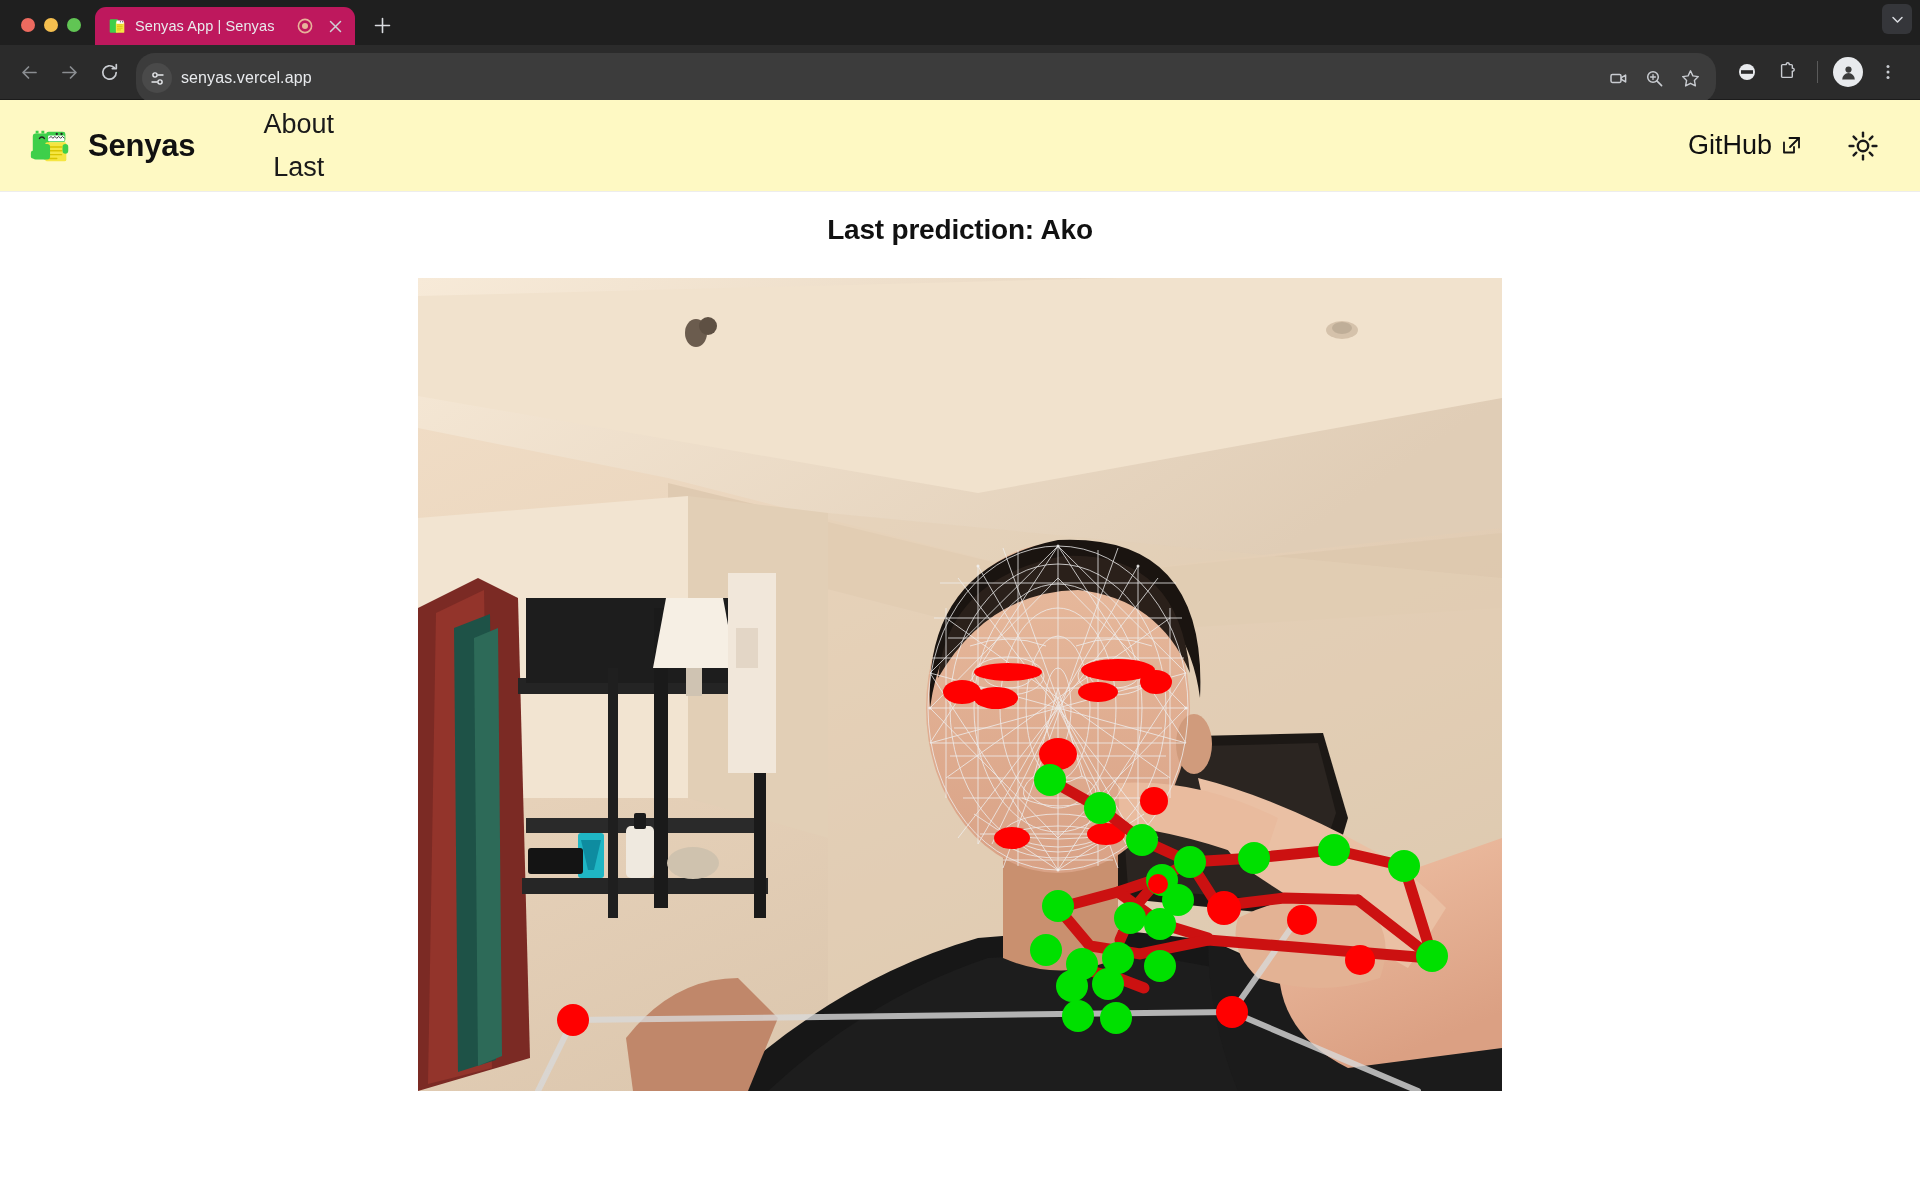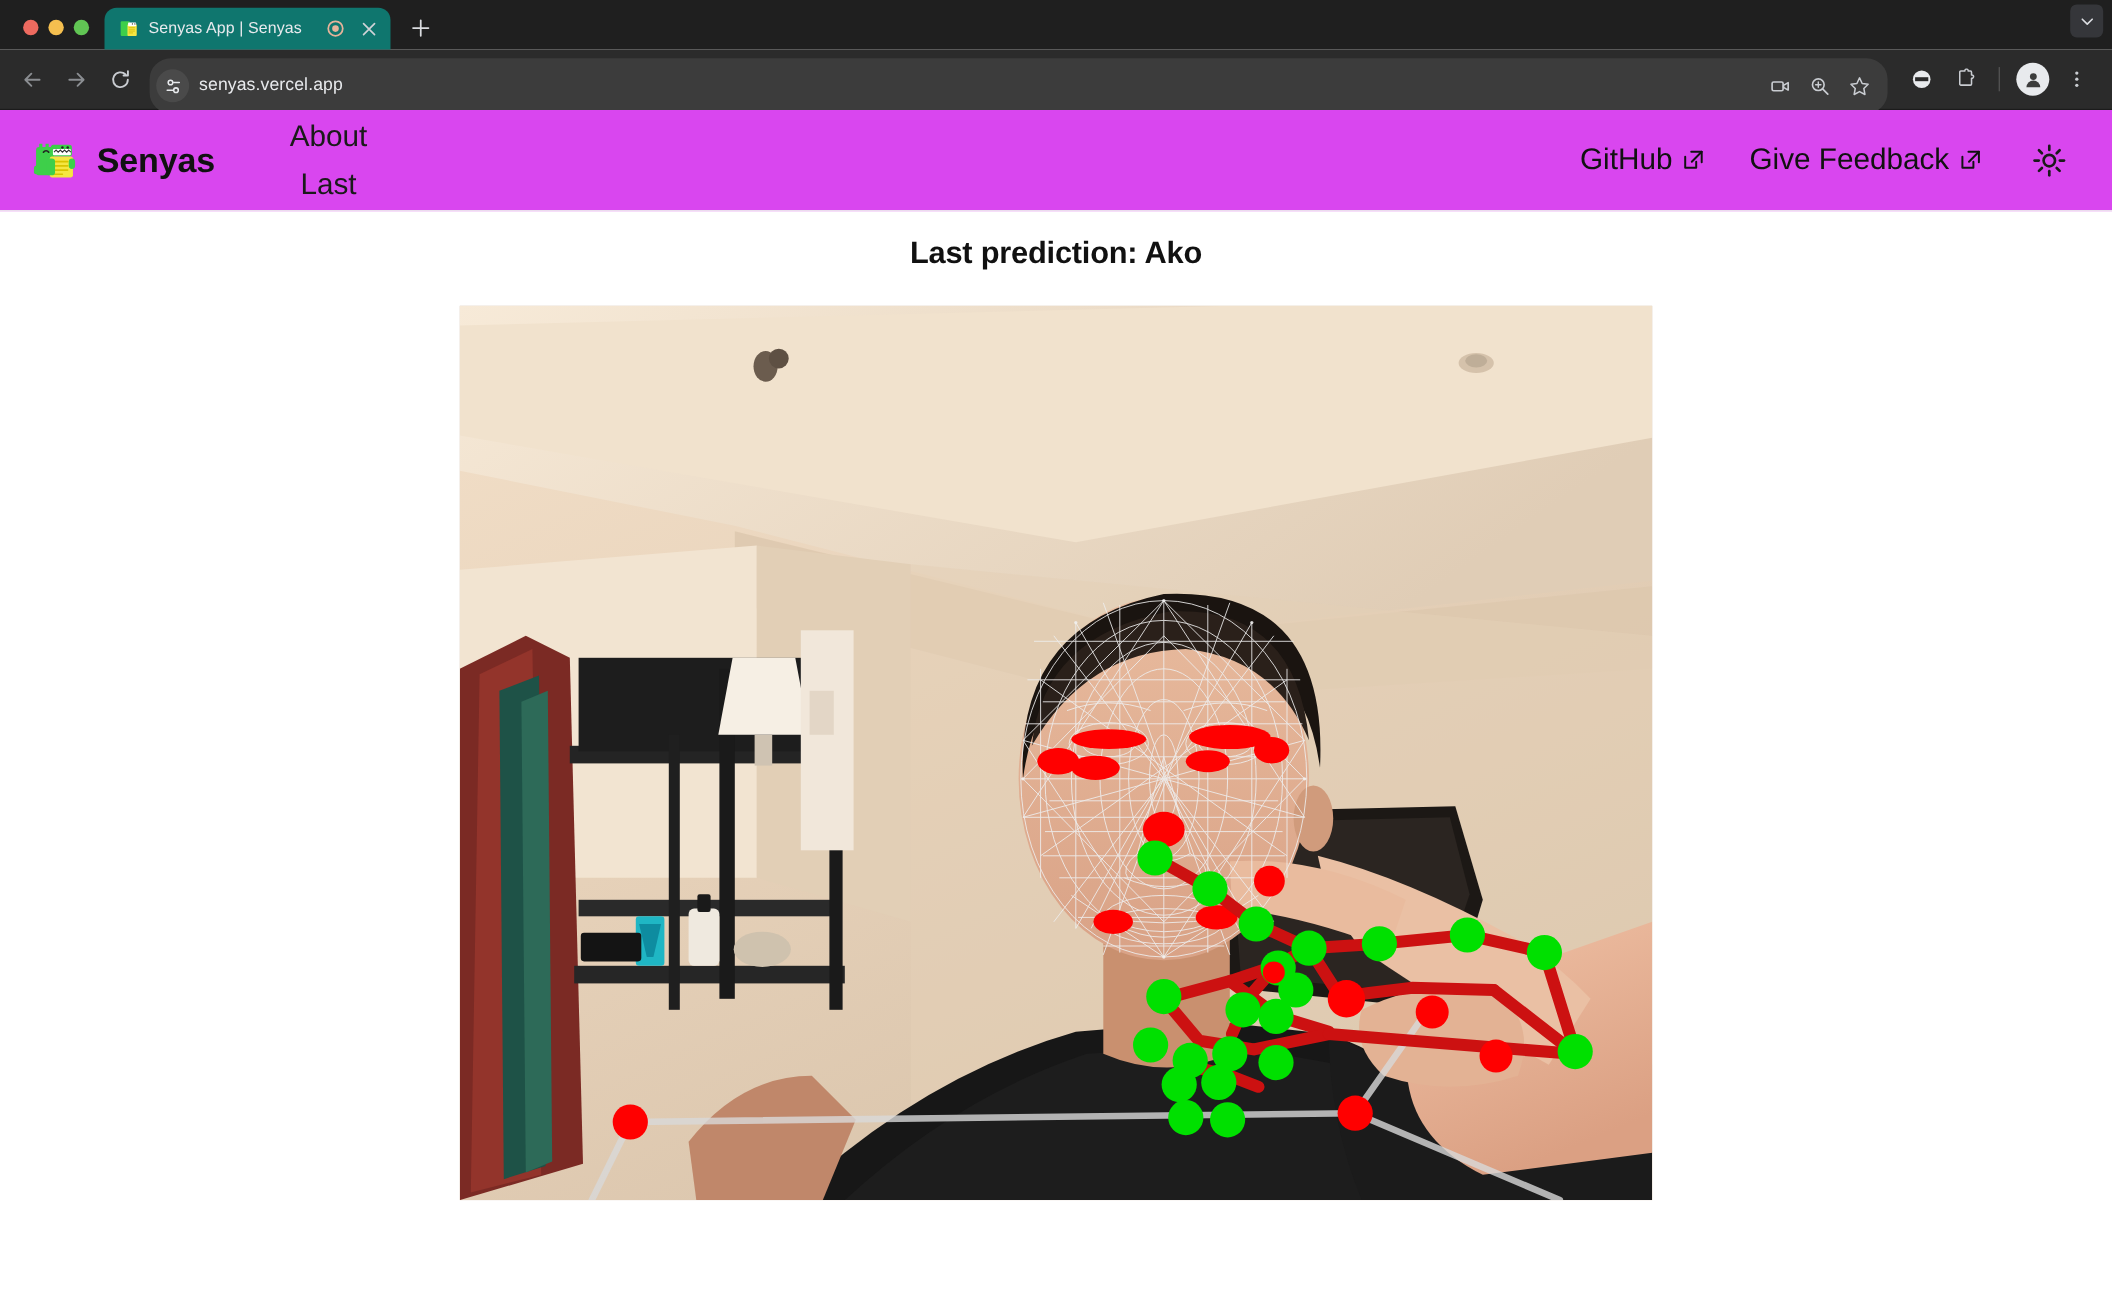--- a/index.html
+++ b/index.html
@@ -18,21 +18,21 @@
     position: relative; flex: 0 0 45px;
   }
   .traffic { display: flex; align-items: center; gap: 9px; padding: 0 14px 13px 21px; }
   .tl { width: 14px; height: 14px; border-radius: 50%; display:block; }
   .tl.red { background:#ed6a5f; }
   .tl.yellow { background:#f5bf4f; }
   .tl.green { background:#61c554; }
 
   .tab {
     height: 38px; min-width: 260px; max-width: 300px;
-    background:#0f766e; border-radius: 11px 11px 0 0;
+    background:#be185d; border-radius: 11px 11px 0 0;
     display:flex; align-items:center; gap: 9px; padding: 0 9px 0 13px;
     position: relative;
   }
   .tab-favicon { width: 18px; height: 18px; flex: 0 0 18px; display:block; }
   .tab-title {
     color:#e8eaed; font-size: 14.5px; white-space: nowrap;
     overflow: hidden; text-overflow: ellipsis; flex: 1 1 auto;
     letter-spacing: .1px;
   }
   .tab-rec { width: 20px; height: 20px; flex:0 0 20px; display:flex; align-items:center; justify-content:center; }
@@ -75,21 +75,21 @@
     width: 30px; height: 30px; border-radius: 50%; background:#e8eaed;
     display:flex; align-items:center; justify-content:center; flex:0 0 30px; color:#3c3c3c;
   }
 
   
   .page {
     flex: 1 1 auto; background:#ffffff; overflow: hidden; position: relative;
   }
   .site-header {
     height: 92px; display:flex; align-items:center;
-    padding: 0 34px 0 28px; border-bottom: 1px solid #ededed; background:#d946ef;
+    padding: 0 34px 0 28px; border-bottom: 1px solid #ededed; background:#fef9c3;
   }
   .brand { display:flex; align-items:center; gap: 14px; }
   .brand-logo { width: 46px; height: 46px; display:block; }
   .brand-name { font-size: 31px; font-weight: 700; color:#111; letter-spacing: -.2px; }
   .nav { display:flex; align-items:center; gap: 0; margin-left: 46px; flex-direction: column; }
   .nav a {
     font-size: 27px; color:#1a1a1a; text-decoration:none; padding: 6px 22px; display:block;
   }
   .header-right { margin-left: auto; display:flex; align-items:center; gap: 0; justify-content: center; }
   .hr-link {
@@ -261,28 +261,20 @@
       </div>
 
       <nav class="nav">
         <a href="#">About</a>
         <a href="#">Last</a>
       </nav>
 
       <div class="header-right">
         <a class="hr-link" href="#">
           <span>GitHub</span>
-          <svg width="21" height="21" viewBox="0 0 21 21">
-            <path d="M3 7.5 V17.5 H13 V12" fill="none" stroke="#111" stroke-width="1.8" stroke-linecap="round" stroke-linejoin="round"></path>
-            <path d="M8.5 3 H18 V12.5" fill="none" stroke="#111" stroke-width="1.8" stroke-linecap="round" stroke-linejoin="round"></path>
-            <path d="M18 3 L9 12" stroke="#111" stroke-width="1.8" stroke-linecap="round"></path>
-          </svg>
-        </a>
-        <a class="hr-link" href="#">
-          <span>Give Feedback</span>
           <svg width="21" height="21" viewBox="0 0 21 21">
             <path d="M3 7.5 V17.5 H13 V12" fill="none" stroke="#111" stroke-width="1.8" stroke-linecap="round" stroke-linejoin="round"></path>
             <path d="M8.5 3 H18 V12.5" fill="none" stroke="#111" stroke-width="1.8" stroke-linecap="round" stroke-linejoin="round"></path>
             <path d="M18 3 L9 12" stroke="#111" stroke-width="1.8" stroke-linecap="round"></path>
           </svg>
         </a>
         <div class="theme-toggle">
           <svg width="32" height="32" viewBox="0 0 32 32">
             <circle cx="16" cy="16" r="5.2" fill="none" stroke="#1a1a1a" stroke-width="2.4"></circle>
             <g stroke="#1a1a1a" stroke-width="2.4" stroke-linecap="round">

